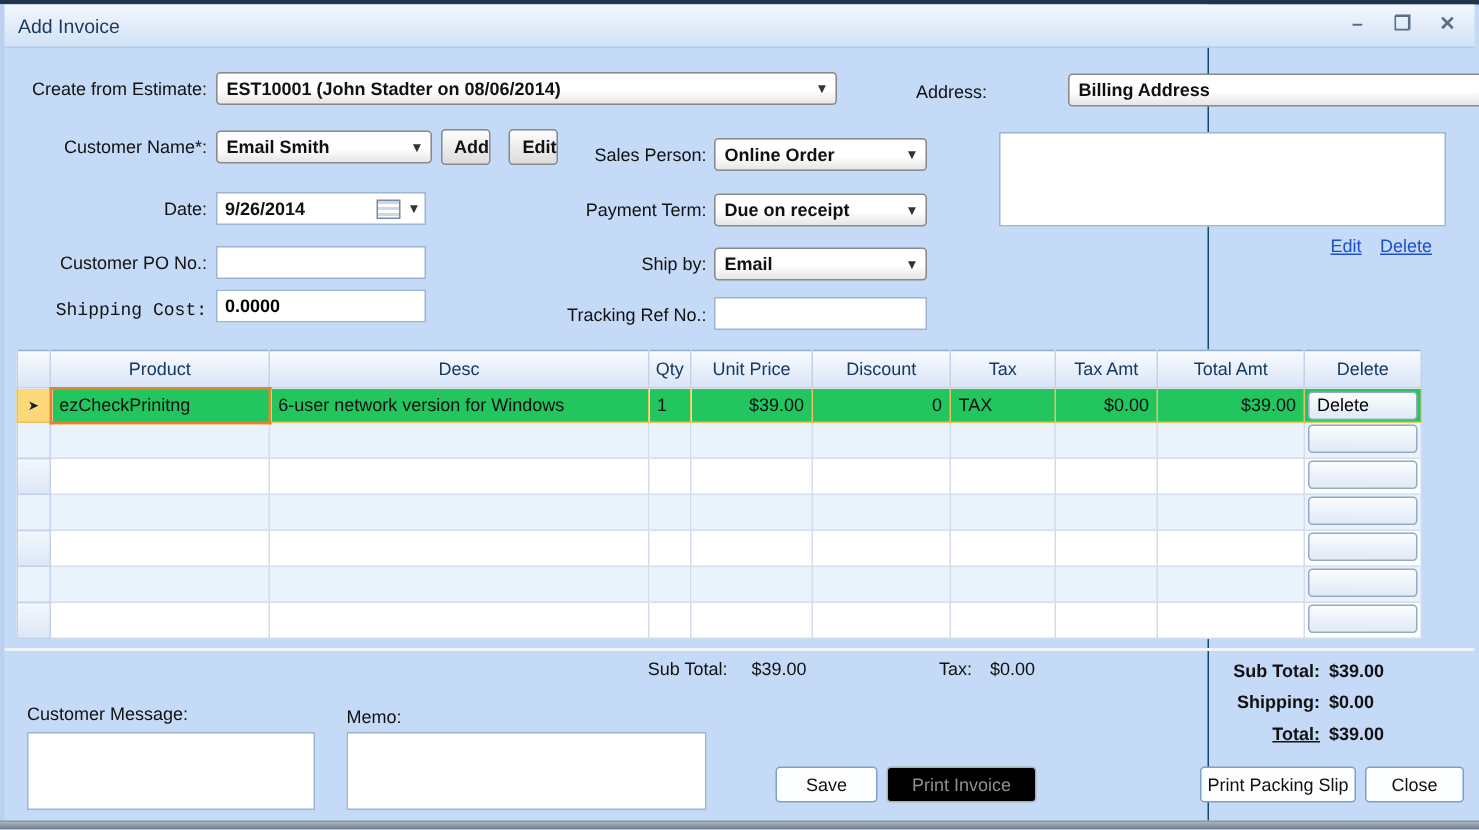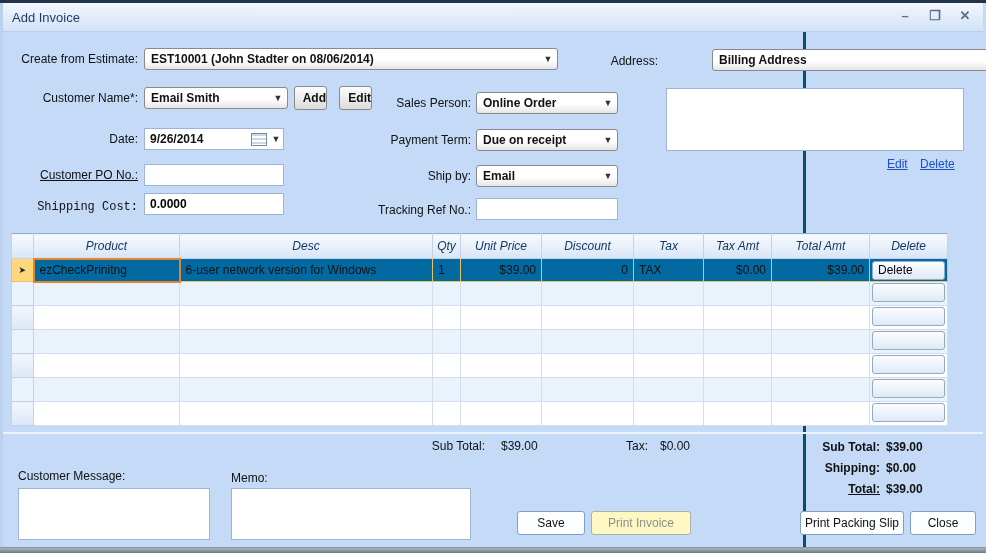--- a/index.html
+++ b/index.html
@@ -1,21 +1,21 @@
 <!DOCTYPE html>
 <html><head>
 <meta charset="utf-8">
 <style>
   * { margin:0; padding:0; box-sizing:border-box; }
   html,body { width:986px; height:553px; overflow:hidden; }
   body { font-family:"Liberation Sans", sans-serif; font-size:12px; color:#111; background:#c5daf7; position:relative; }
 
   .top-strip { position:absolute; left:0; top:0; width:986px; height:3px; background:#22334c; }
   .dialog { position:absolute; left:0; top:3px; width:806px; height:544px;
-            border-left:3px solid #bcd1ef; border-right:3px solid #0c4a6e; background:#c5daf7; }
+            border-left:3px solid #bcd1ef; border-right:1px solid #0c4a6e; background:#c5daf7; }
   .titlebar { position:absolute; left:0; top:0; width:980px; height:29px;
               background:linear-gradient(#f2f7fd, #d2e2f7); border-bottom:1px solid #b9cde9; }
   .title { position:absolute; left:9px; top:7px; color:#1b3a5f; font-size:13px; }
   .winctl { position:absolute; top:5px; right:10px; display:flex; gap:14px; color:#5c6e85; font-size:13px; font-weight:bold; }
   .winctl span { cursor:default; width:16px; text-align:center; }
 
   .lbl { position:absolute; text-align:right; color:#111; }
 
   .combo { position:absolute; height:22px; background:linear-gradient(#ffffff 55%, #e6e6e6);
            border:1px solid #8a8a8a; border-radius:3px; display:flex; align-items:center; }
@@ -33,44 +33,44 @@
   .datebox .cal { width:16px; height:13px; border:1px solid #7a8aa0; background:
        repeating-linear-gradient(#cdd8e6 0 2px, #fff 2px 4px); margin-right:2px; }
   .datebox .arr { width:14px; text-align:center; color:#333; font-size:9px; }
 
   .addrbox { position:absolute; left:663px; top:85px; width:298px; height:63px; background:#fff; border:1px solid #9db4d2; }
   .link { position:absolute; color:#1d4fc9; text-decoration:underline; cursor:pointer; }
 
   
   .grid { position:absolute; left:8px; top:230px; width:936px; border:1px solid #93aed0; border-collapse:collapse; table-layout:fixed; background:#fff; }
   .grid th { height:25px; background:linear-gradient(#f8fbfe, #d8e4f6); border:1px solid #c3d2e8; border-top:none;
-             font-weight:400; color:#123a62; font-size:12px;font-style:italic; }
+             font-weight:400; color:#123a62; font-size:12px; }
   .grid td { height:23px; border:1px solid #d2deee; padding:0 5px; font-size:12px; white-space:nowrap; overflow:hidden; }
   .grid td.sel { background:linear-gradient(#f2f7fd, #dce7f6); border-color:#c3d2e8; text-align:center; padding:0; }
   .grid tr.alt td { background:#eaf2fc; }
-  .grid tr.cur td { background:#0369a1; border-color:#e8c25e; }
+  .grid tr.cur td { background:#22c55e; border-color:#e8c25e; }
   .grid tr.cur td.sel { background:#fdd87a; color:#123; }
   .grid tr.cur td.curcell { border:2px solid #e1862c; }
   .grid td.num { text-align:right; }
   .grid td.delcell { padding:1px 2px; }
   .minibtn { width:100%; height:19px; background:linear-gradient(#fbfdff, #dfe9f5);
              border:1px solid #93a9c4; border-radius:3px; font-size:12px; text-align:left; padding:0 5px;
              font-family:"Liberation Sans", sans-serif; line-height:17px; }
 
   .sepline { position:absolute; left:0; top:429px; width:980px; height:2px; background:#eef4fc; }
 
   .tot { position:absolute; font-size:12px; }
   .tot.b { font-weight:bold; }
 
   textarea.memo { position:absolute; border:1px solid #9db4d2; background:#fff; resize:none;
                   font-family:"Liberation Sans", sans-serif; font-size:12px; padding:3px; }
 
   .btn { position:absolute; height:24px; background:#fdfeff; border:1px solid #7ea0c8; border-radius:3px;
          text-align:center; line-height:22px; font-size:12px; color:#111; }
-  .btn.disabled { background:#fef9c3; border-color:#aeaeae; color:#8f8f8f; }
+  .btn.disabled { background:#000000; border-color:#aeaeae; color:#8f8f8f; }
 
   .bottom-strip { position:absolute; left:0; bottom:0; width:986px; height:6px;
                   background:linear-gradient(#aab4bf, #6e7a87); border-top:1px solid #8b959f; }
 </style>
 </head>
 <body>
 
 <div class="top-strip"></div>
 
 <div class="dialog">
@@ -116,21 +116,21 @@
     <span class="val">9/26/2014</span>
     <span class="cal"></span>
     <span class="arr">▼</span>
   </div>
   <div class="lbl" style="left:370px; top:130px; width:98px;">Payment Term:</div>
   <div class="combo" style="left:473px; top:126px; width:142px;">
     <span class="val">Due on receipt</span>
     <span class="arr">▼</span>
   </div>
 
-  <div class="lbl" style="left:0px; top:165px; width:135px;text-decoration:underline;">Customer PO No.:</div>
+  <div class="lbl" style="left:0px; top:165px; width:135px;">Customer PO No.:</div>
   <input class="tbox" style="left: 141px; top: 161px; width: 140px;" value="">
   <div class="lbl" style="left:370px; top:166px; width:98px;">Ship by:</div>
   <div class="combo" style="left:473px; top:162px; width:142px;">
     <span class="val">Email</span>
     <span class="arr">▼</span>
   </div>
 
   <div class="lbl" style="left:0px; top:197px; width:135px;font-family:Liberation Mono, monospace;">Shipping Cost:</div>
   <input class="tbox" style="left: 141px; top: 190px; width: 140px;" value="0.0000">
   <div class="lbl" style="left:370px; top:200px; width:98px;">Tracking Ref No.:</div>

